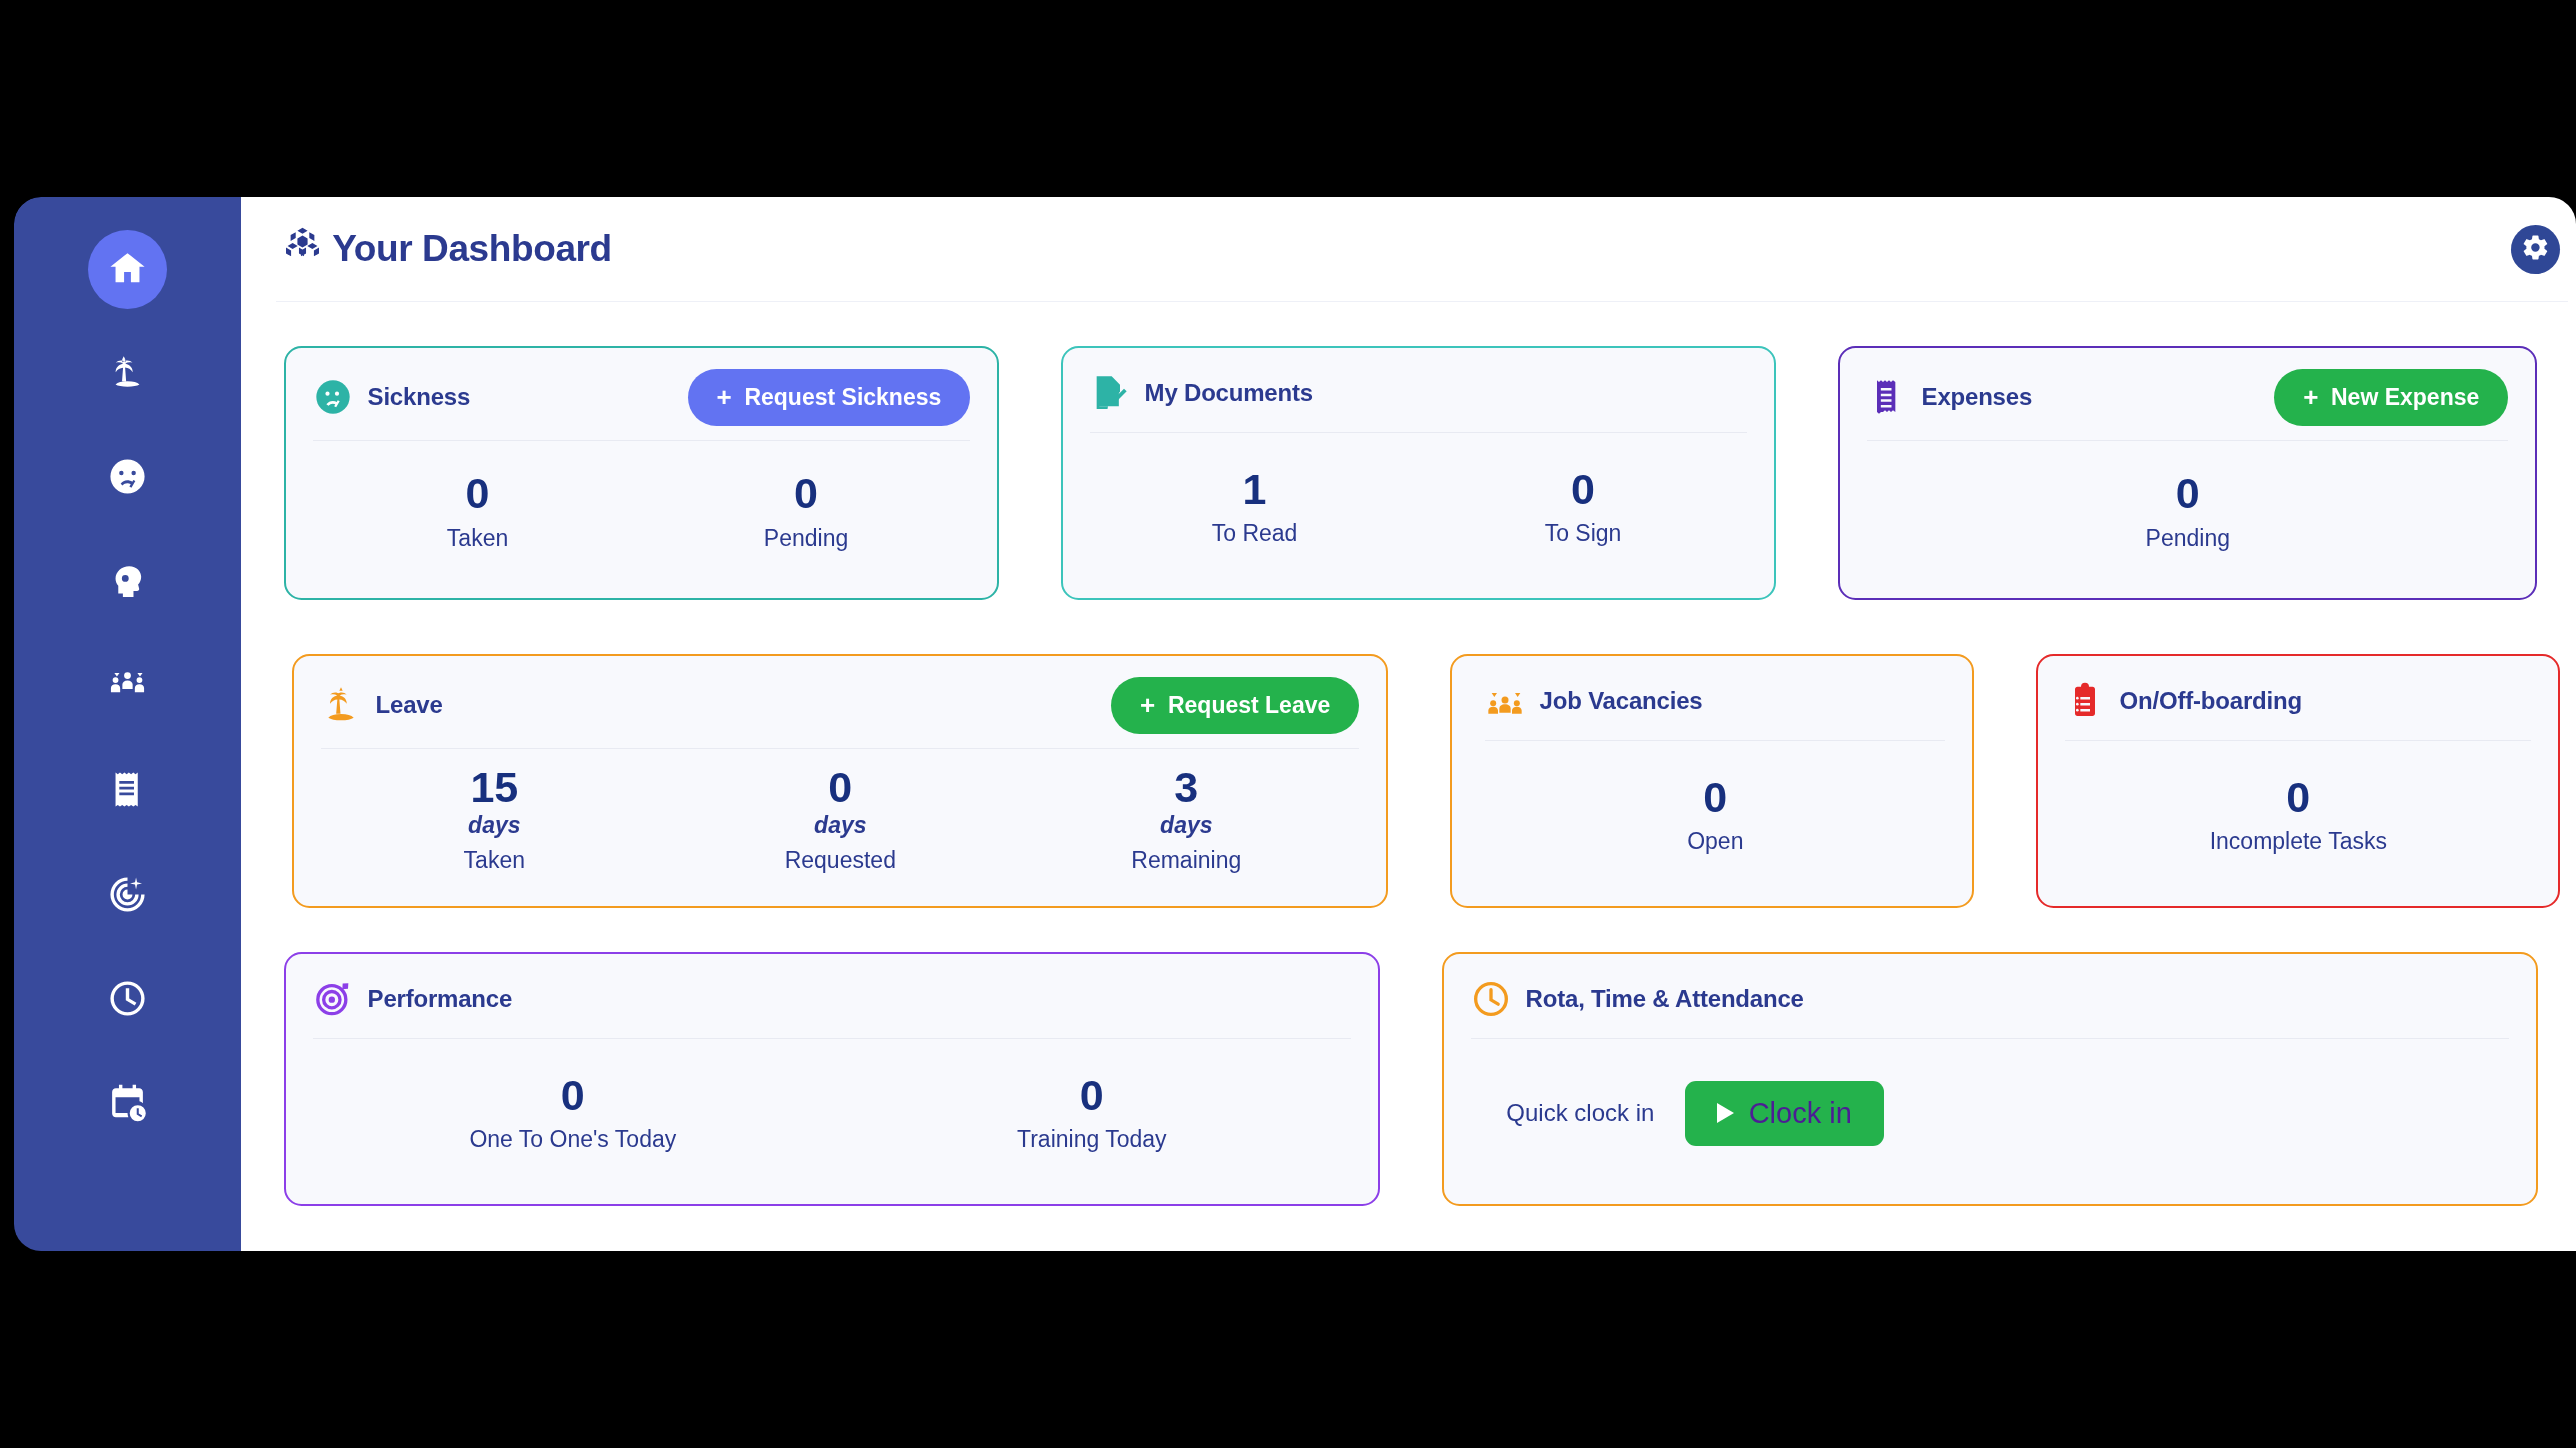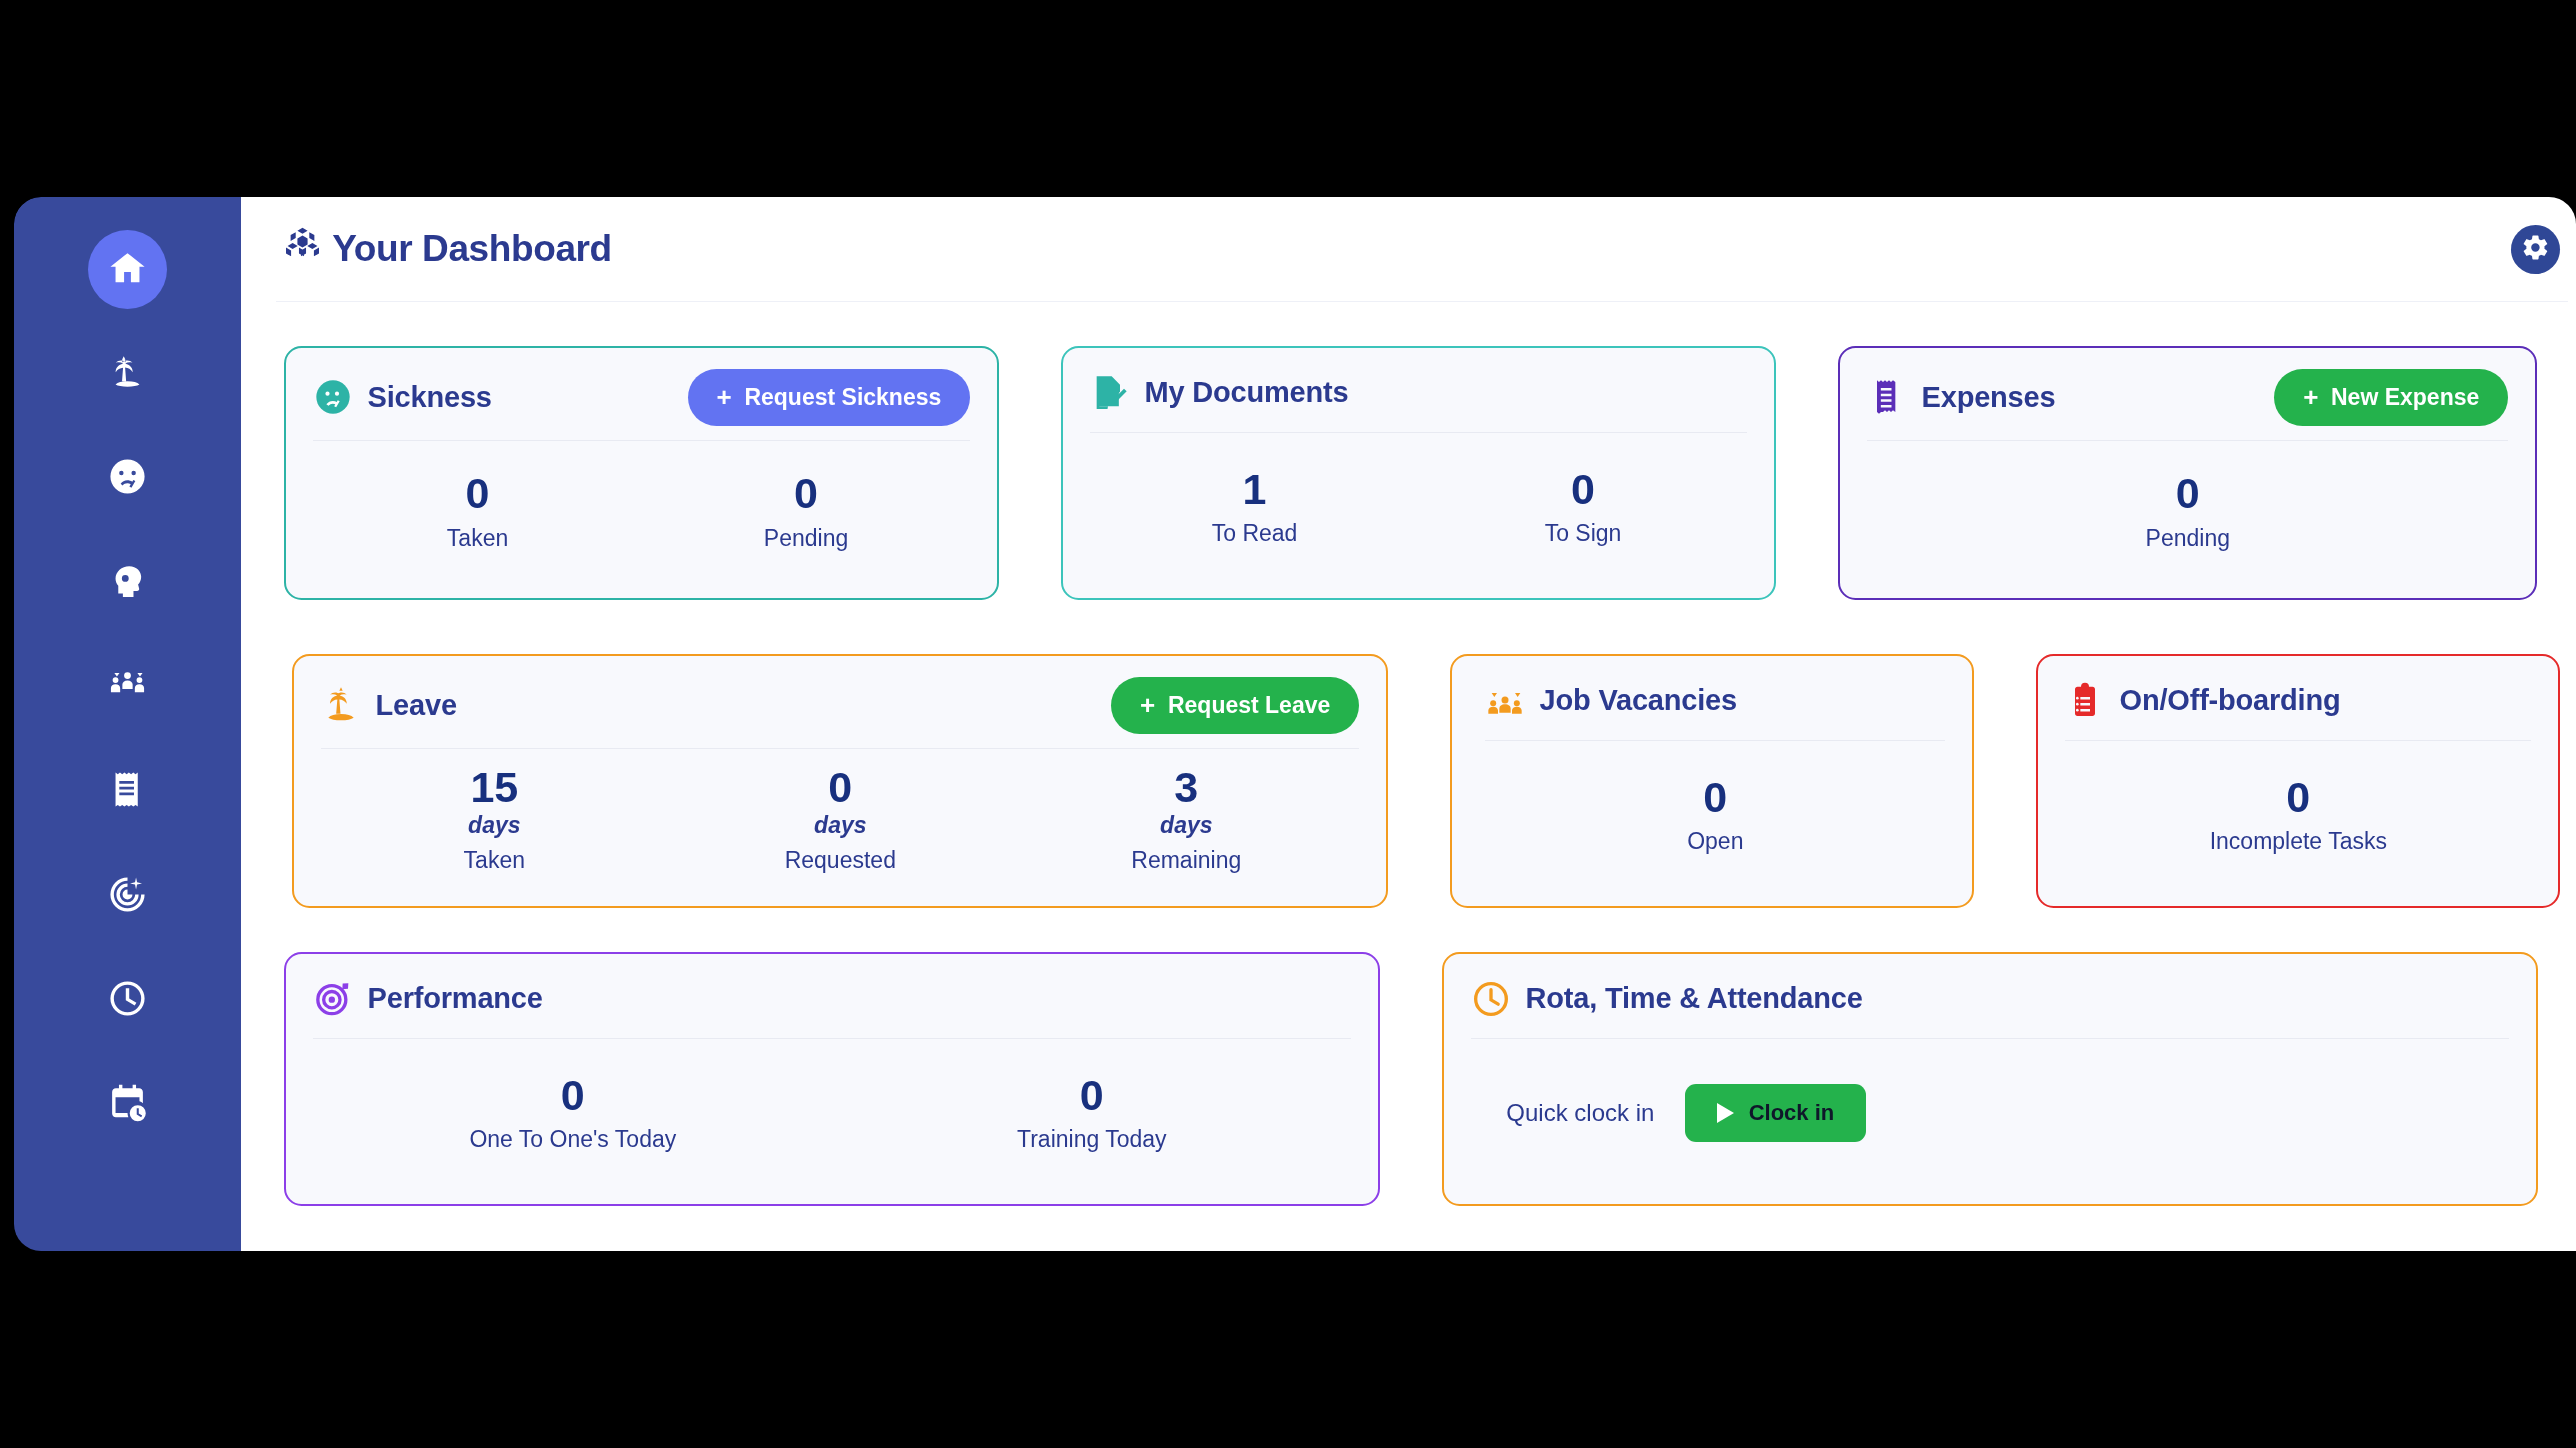--- a/index.html
+++ b/index.html
@@ -110,21 +110,21 @@
   .card-head {
     display: flex;
     align-items: center;
     min-height: 64px;
     padding-bottom: 14.3px;
     border-bottom: 1.6px solid #E8EAF2;
   }
   .card-icon { width: 40px; height: 40px; flex: 0 0 40px; margin-right: 14.3px; display:flex; align-items:center; justify-content:center; }
   .card-icon svg { width: 40px; height: 40px; }
   .card-title {
-    font-size: 29px;
+    font-size: 24px;
     font-weight: bold;
     color: #2B3A8F;
     letter-spacing: -0.2px;
     white-space: nowrap;
   }
   .card-action {
     margin-left: auto;
     display: inline-flex;
     align-items: center;
     gap: 12.7px;
@@ -190,23 +190,23 @@
     padding-top: 8px;
   }
   .rota-label { font-size: 24px; color: #2B3A8F; }
   .clock-btn {
     display: inline-flex;
     align-items: center;
     gap: 14.3px;
     background: #24B24C;
     border: none;
     border-radius: 11px;
-    color: #0f172a;
-    font-size: 22px;
-    font-weight: bold;
+    color: #4c1d95;
+    font-size: 29px;
+    font-weight: normal;
     padding: 16px 32px;
     cursor: pointer;
     font-family: "Liberation Sans", sans-serif;
   }
   .clock-btn .play {
     width: 0; height: 0;
     border-left: 17.5px solid #FFFFFF;
     border-top: 10.3px solid transparent;
     border-bottom: 10.3px solid transparent;
   }

